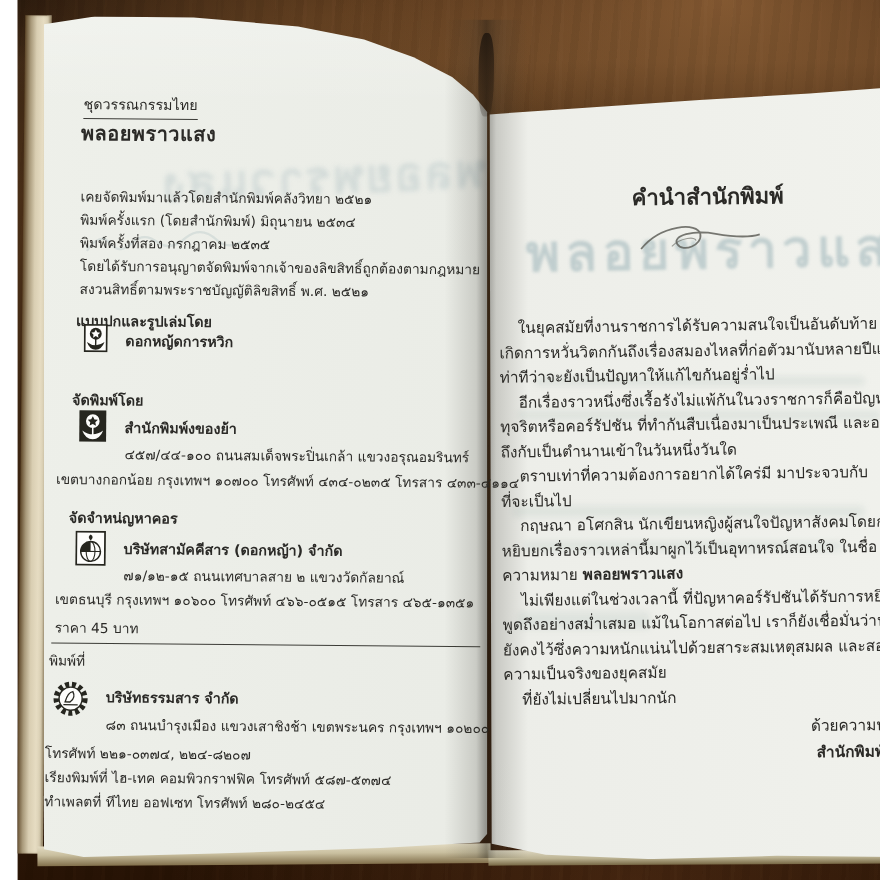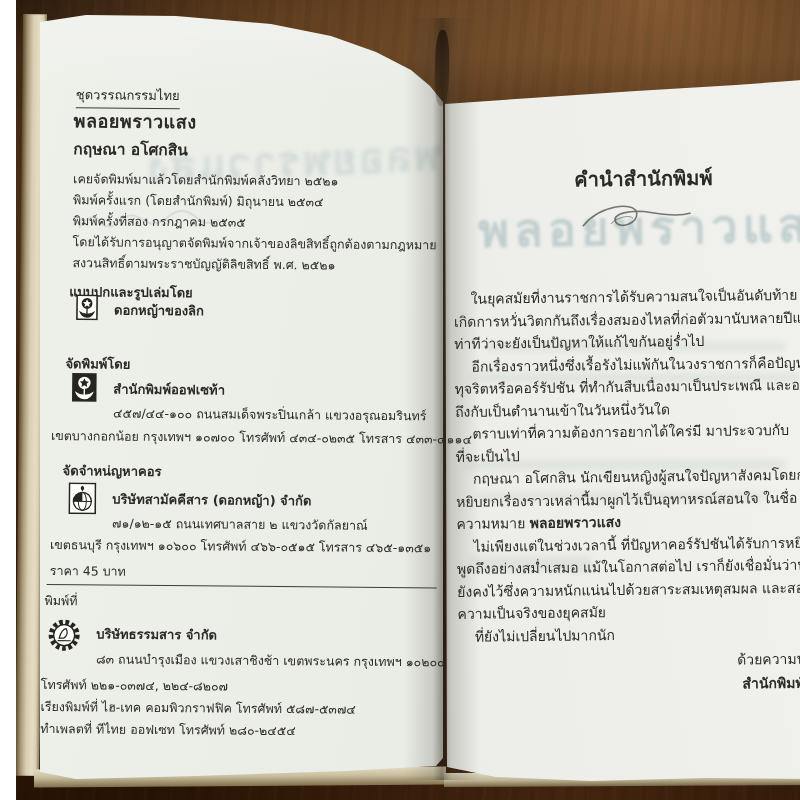--- a/index.html
+++ b/index.html
@@ -95,49 +95,48 @@
   <div class="smudge" style="left:455px;top:556px;width:120px;height:16px;"></div>
   <svg class="squiggle" style="left:58px;top:200px;" width="150" height="40" viewBox="0 0 150 40">
     <path d="M5 28 q12 -18 22 -6 q8 10 20 -2 q10 -9 22 0 q12 9 26 -4 q14 -11 28 2 q10 9 22 2" fill="none" stroke="#8fa8ad" stroke-width="2" opacity=".45"></path>
   </svg>
 
   <div class="gutter-top-gap"></div>
 
   <div class="left-content">
     <div class="abs series" style="left:30px;top:2px;">ชุดวรรณกรรมไทย</div>
     <div class="abs book-title" style="left:28px;top:24px;">พลอยพราวแสง</div>
-    <div class="abs book-author" style="left:28px;top:54px;">กฤษณา อโศกสิน</div>
 
     <div class="abs" style="left:28px;top:86px;">
         <div class="line">เคยจัดพิมพ์มาแล้วโดยสำนักพิมพ์คลังวิทยา ๒๕๒๑</div>
         <div class="line">พิมพ์ครั้งแรก (โดยสำนักพิมพ์) มิถุนายน ๒๕๓๔</div>
         <div class="line">พิมพ์ครั้งที่สอง กรกฎาคม ๒๕๓๕</div>
         <div class="line">โดยได้รับการอนุญาตจัดพิมพ์จากเจ้าของลิขสิทธิ์ถูกต้องตามกฎหมาย</div>
         <div class="line">สงวนสิทธิ์ตามพระราชบัญญัติลิขสิทธิ์ พ.ศ. ๒๕๒๑</div>
       </div>
 
     <div class="abs sec-header" style="left:25px;top:199px;">แบบปกและรูปเล่มโดย</div>
     <svg class="abs logo-box" style="left:32px;top:212px;" width="22" height="26" viewBox="0 0 22 26">
       <rect x="1" y="1" width="20" height="24" fill="#fdfdfb" stroke="#26261f" stroke-width="1.6"></rect>
       <circle cx="11" cy="9" r="5.4" fill="#26261f"></circle>
       <path d="M11 5.2 l1.3 2.5 2.7.3 -2 1.9 .5 2.7 -2.5 -1.4 -2.5 1.4 .5 -2.7 -2 -1.9 2.7 -.3z" fill="#fdfdfb"></path>
       <path d="M3 16.5 Q11 22.5 19 16.5 Q16.5 23.5 11 23.5 Q5.5 23.5 3 16.5z" fill="#26261f"></path>
       <path d="M11 13.5 v9" stroke="#26261f" stroke-width="1.3"></path>
     </svg>
-    <div class="abs sec-name" style="left:70px;top:217px;">ดอกหญ้าของลิก</div>
+    <div class="abs sec-name" style="left:70px;top:217px;">ดอกหญ้ดการหวิก</div>
 
     <div class="abs sec-header" style="left:22px;top:271px;font-family:Liberation Serif, serif;">จัดพิมพ์โดย</div>
     <svg class="abs logo-box" style="left:28px;top:290px;" width="26" height="30" viewBox="0 0 26 30">
       <rect x="0.8" y="0.8" width="24.4" height="28.4" fill="#26261f"></rect>
       <circle cx="13" cy="10.5" r="6.2" fill="#fdfdfb"></circle>
       <path d="M13 6 l1.5 2.9 3.1.4 -2.3 2.2 .6 3.1 -2.9 -1.6 -2.9 1.6 .6 -3.1 -2.3 -2.2 3.1 -.4z" fill="#26261f"></path>
       <path d="M3.5 19 Q13 26 22.5 19 Q19.5 27 13 27 Q6.5 27 3.5 19z" fill="#fdfdfb"></path>
       <path d="M13 16 v10" stroke="#fdfdfb" stroke-width="1.4"></path>
     </svg>
-    <div class="abs sec-name" style="left:70px;top:296px;">สำนักพิมพ์ออฟเซท้า</div>
+    <div class="abs sec-name" style="left:70px;top:296px;">สำนักพิมพ์งของย้า</div>
     <div class="abs small" style="left:70px;top:320px;">๔๕๗/๔๔-๑๐๐ ถนนสมเด็จพระปิ่นเกล้า แขวงอรุณอมรินทร์</div>
     <div class="abs small" style="left:8px;top:343px;">เขตบางกอกน้อย กรุงเทพฯ ๑๐๗๐๐ โทรศัพท์ ๔๓๔-๐๒๓๕ โทรสาร ๔๓๓-๔๑๑๔</div>
 
     <div class="abs sec-header" style="left:20px;top:378px;">จัดจำหน่ญหาคอร</div>
     <svg class="abs logo-box" style="left:26px;top:400px;" width="28" height="32" viewBox="0 0 28 32">
       <rect x="1" y="1" width="26" height="30" fill="#fdfdfb" stroke="#26261f" stroke-width="1.6"></rect>
       <circle cx="14" cy="19" r="9" fill="#fdfdfb" stroke="#26261f" stroke-width="1.3"></circle>
       <ellipse cx="14" cy="19" rx="4" ry="9" fill="none" stroke="#26261f" stroke-width="1"></ellipse>
       <path d="M5 19 h18" stroke="#26261f" stroke-width="1"></path>
       <path d="M14 10 A9 9 0 0 0 5 19 L14 19 Z" fill="#26261f"></path>

